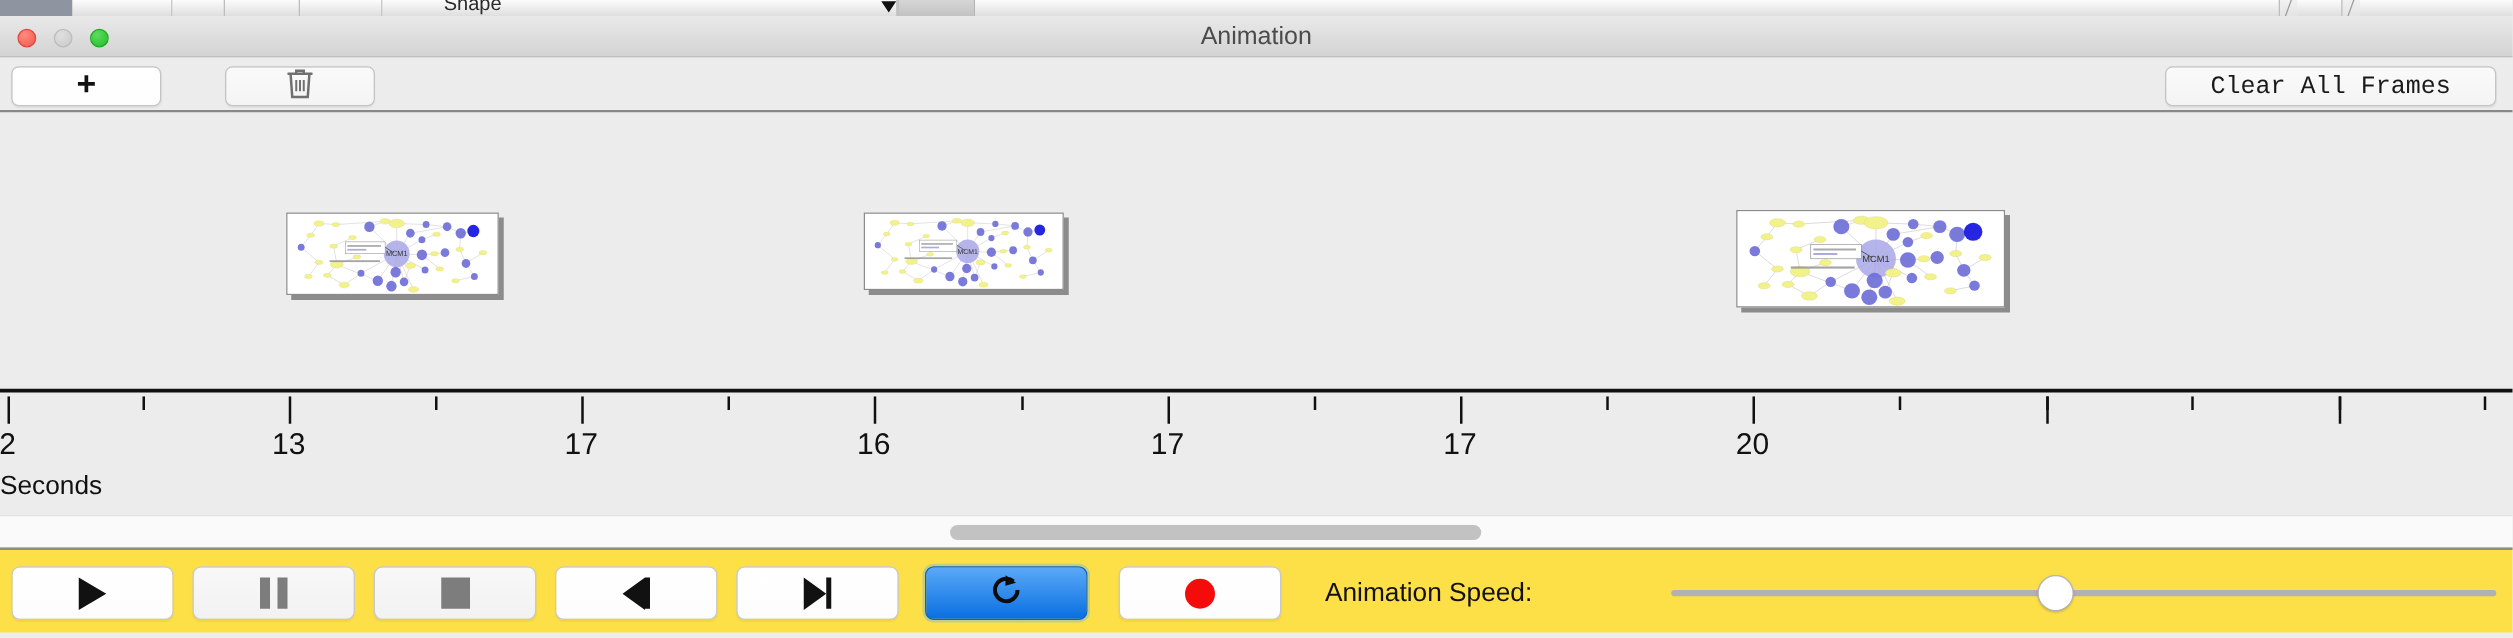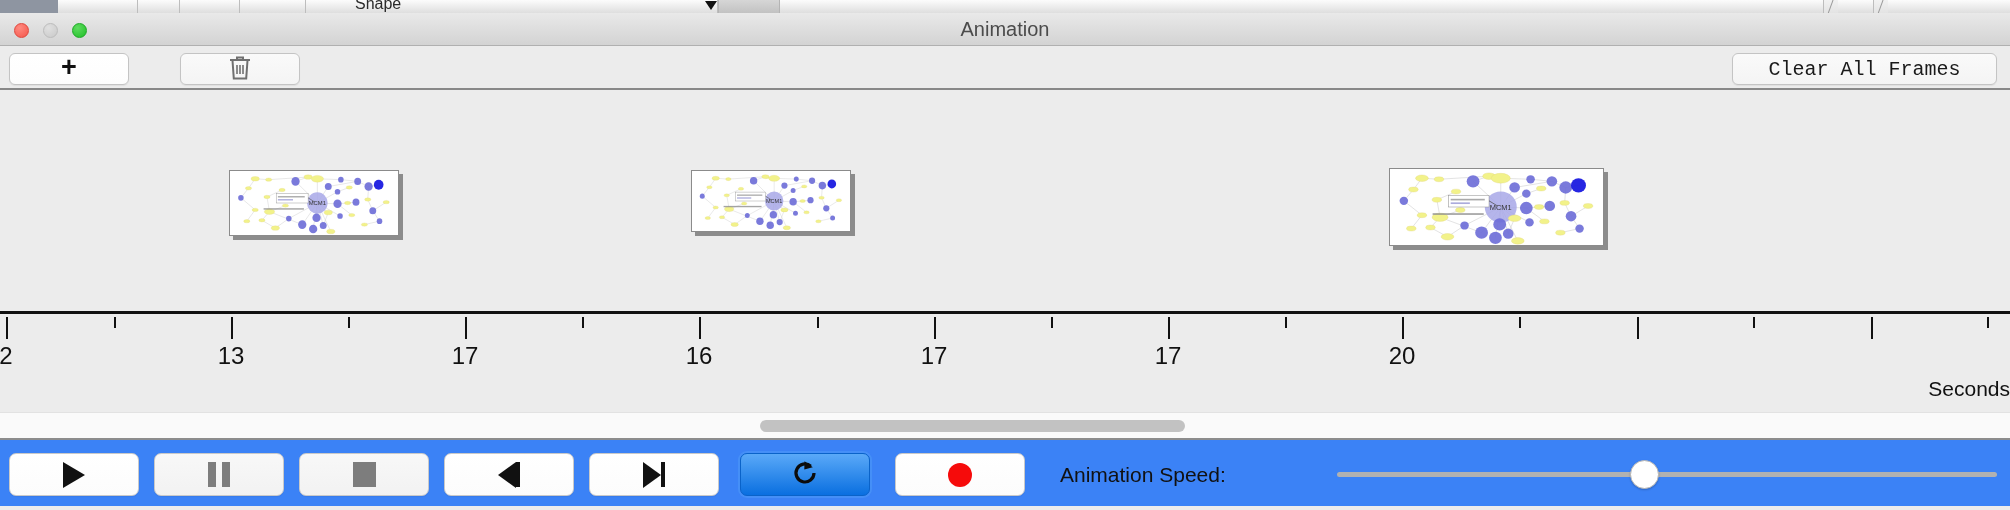--- a/index.html
+++ b/index.html
@@ -115,40 +115,40 @@
   .tick.major { height: 22px; }
   .tick.minor { height: 11px; }
   .tick-label {
     position: absolute; top: 25px;
     font-size: 24px; color: #111;
     transform: translateX(-50%);
     white-space: nowrap;
   }
   .axis-title {
     position: absolute; left: 0; top: 60px; width: 2010px;
-    text-align: right; font-size: 21px; color: #111;
+    text-align: left; font-size: 21px; color: #111;
   }
 
   
   .scroll-track {
     position: absolute; left: 0; top: 412px; width: 2010px; height: 26px;
     background: #fafafa;
     border-top: 1px solid #e2e2e2;
   }
   .scroll-thumb {
     position: absolute; left: 760px; top: 7px;
     width: 425px; height: 12px; border-radius: 6px;
     background: #c2c2c2;
     cursor: pointer;
   }
 
   
   .playbar {
     position: absolute; left: 0; top: 438px; width: 2010px; height: 68px;
-    background: #3b82f6;
+    background: #fde047;
     border-top: 2px solid #8c8c8c;
   }
   .pbtn {
     position: absolute; top: 13px; height: 43px;
     border: 1px solid #c9c9c9; border-radius: 7px;
     background: linear-gradient(#ffffff, #fcfcfc);
     box-shadow: 0 1px 1px rgba(0,0,0,.05);
     display: flex; align-items: center; justify-content: center;
     cursor: pointer;
   }

